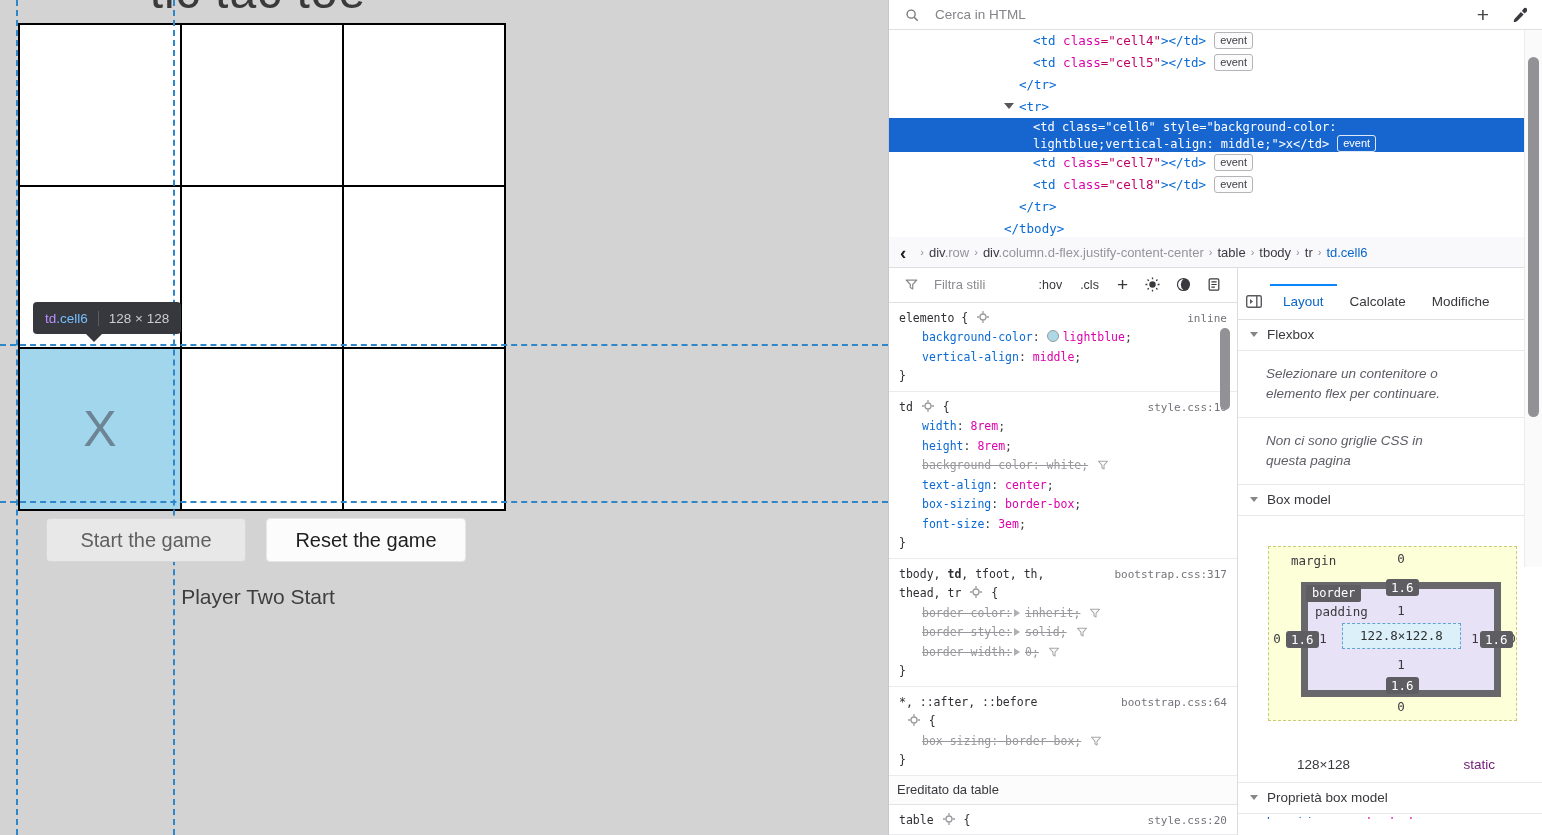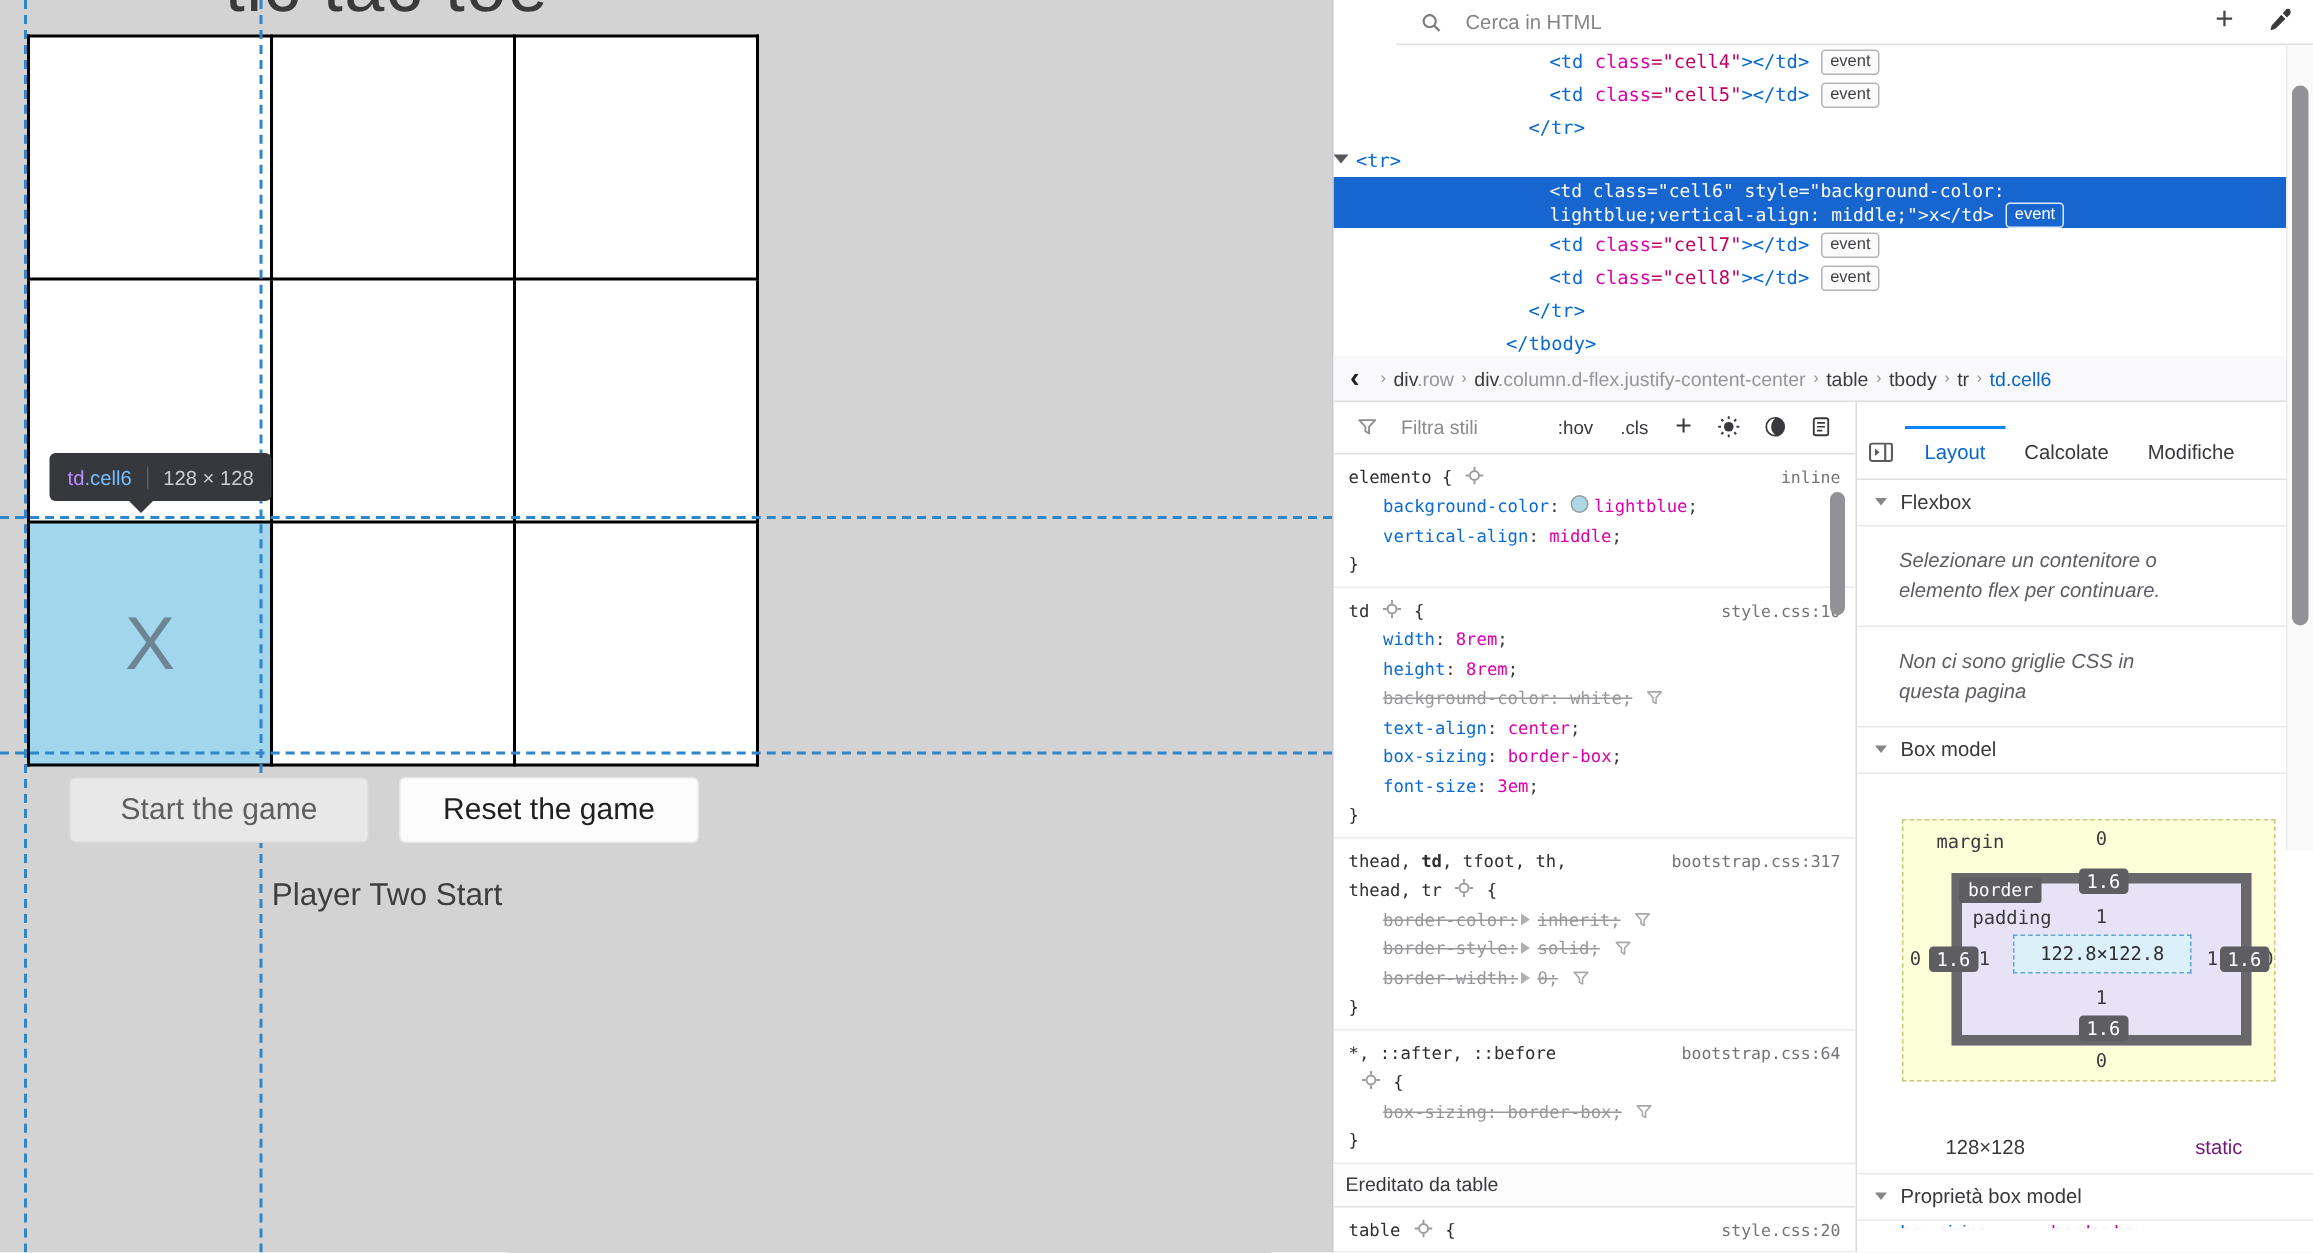--- a/index.html
+++ b/index.html
@@ -20,21 +20,21 @@
   .tt-arrow{position:absolute;left:86px;top:334px;width:0;height:0;border:8px solid transparent;border-top-color:#36383e;border-bottom:0;}
   .btn{position:absolute;top:518px;width:200px;height:44px;border-radius:4px;font-size:20px;display:flex;align-items:center;justify-content:center;box-sizing:border-box;}
   .btn-start{left:46px;background:#e8e8e8;color:#5f5f5f;border:1px solid #d7d7d7;}
   .btn-reset{left:266px;background:#fcfcfc;color:#1f1f1f;border:1px solid #e6e6e6;}
   .status{position:absolute;left:18px;top:585px;width:480px;text-align:center;font-size:21px;color:#3e3e3e;}
 
   
   .devtools{position:absolute;left:888px;top:0;width:654px;height:835px;background:#fff;border-left:1px solid #c8c8cc;box-sizing:border-box;color:#38383d;}
 
   
-  .searchbar{height:30px;border-bottom:1px solid #e0e0e4;display:flex;padding:0 8px;gap:6px;box-sizing:border-box;margin-left:42px;}
+  .searchbar{height:30px;border-bottom:1px solid #e0e0e4;display:flex;align-items:center;padding:0 8px;gap:6px;box-sizing:border-box;}
   .searchbar input{flex:1;border:none;outline:none;font-size:13.5px;color:#38383d;background:transparent;font-family:"Liberation Sans",sans-serif;}
   .searchbar input::placeholder{color:#84848a;}
   .icon-btn{width:30px;height:26px;display:flex;align-items:center;justify-content:center;color:#45454a;font-size:21px;font-weight:400;}
 
   
   .markup{position:relative;height:207px;overflow:hidden;font-family:"DejaVu Sans Mono","Liberation Mono",monospace;font-size:12.5px;}
   .mline{height:22px;line-height:22px;white-space:pre;}
   .c-tag{color:#0a6ad4;} .c-attr{color:#dd00a9;} .c-val{color:#c00061;}
   .twisty{display:inline-block;width:0;height:0;border-top:6px solid #57575b;border-left:5px solid transparent;border-right:5px solid transparent;margin-right:5px;vertical-align:2px;}
   .badge{display:inline-block;margin-left:8px;padding:0 5px;border:1px solid #b5b5b9;border-radius:3px;background:#fbfbfc;color:#3f3f45;font-family:"Liberation Sans",sans-serif;font-size:11px;line-height:15px;vertical-align:1px;}
@@ -168,21 +168,21 @@
         <svg width="16" height="16" viewBox="0 0 16 16">
             <path fill="#3a3a3e" d="M13.1 1.1a2.2 2.2 0 0 1 3 3L13.6 6.6 10.9 3.9zM9.9 4.9l2.7 2.7-6.3 6.3c-.5.5-2.5 1.3-3.5 1.1-.2-1 .6-3 1.1-3.5z"></path>
           </svg>
       </span>
     </div>
 
     <div class="markup">
         <div class="mline" style="padding-left: 144px;"><span class="c-tag">&lt;td </span><span class="c-attr">class</span><span class="c-val">="cell4"</span><span class="c-tag">&gt;&lt;/td&gt;</span><span class="badge">event</span></div>
         <div class="mline" style="padding-left: 144px;"><span class="c-tag">&lt;td </span><span class="c-attr">class</span><span class="c-val">="cell5"</span><span class="c-tag">&gt;&lt;/td&gt;</span><span class="badge">event</span></div>
         <div class="mline" style="padding-left: 130px;"><span class="c-tag">&lt;/tr&gt;</span></div>
-        <div class="mline" style=""><span class="twisty"></span><span class="c-tag">&lt;tr&gt;</span></div>
+        <div class="mline" style="padding-left: 115px;"><span class="twisty"></span><span class="c-tag">&lt;tr&gt;</span></div>
         <div class="msel">
           <div class="msel-line" style="padding-left: 144px;"><span>&lt;td class="cell6" style="background-color:</span></div>
           <div class="msel-line" style="padding-left: 144px;"><span>lightblue;vertical-align: middle;"&gt;x&lt;/td&gt;</span><span class="badge">event</span></div>
         </div>
         <div class="mline" style="padding-left: 144px;"><span class="c-tag">&lt;td </span><span class="c-attr">class</span><span class="c-val">="cell7"</span><span class="c-tag">&gt;&lt;/td&gt;</span><span class="badge">event</span></div>
         <div class="mline" style="padding-left: 144px;"><span class="c-tag">&lt;td </span><span class="c-attr">class</span><span class="c-val">="cell8"</span><span class="c-tag">&gt;&lt;/td&gt;</span><span class="badge">event</span></div>
         <div class="mline" style="padding-left: 130px;"><span class="c-tag">&lt;/tr&gt;</span></div>
         <div class="mline" style="padding-left: 115px;"><span class="c-tag">&lt;/tbody&gt;</span></div>
       </div>
     <div class="sb-track" style="top:30px;height:207px;">
@@ -268,21 +268,21 @@
               <div class="pline"><span class="c-strike">background-color: white;</span><span class="i i-funnel"><svg width="12" height="12" viewBox="0 0 16 16">
                     <path d="M2 3h12l-4.6 5.2v5.2l-2.8-1.7V8.2z" fill="none" stroke="#a7a7ac" stroke-width="1.4" stroke-linejoin="round"></path>
                   </svg></span></div>
               <div class="pline"><span class="c-prop">text-align</span><span class="c-plain">: </span><span class="c-v">center</span><span class="c-plain">;</span></div>
               <div class="pline"><span class="c-prop">box-sizing</span><span class="c-plain">: </span><span class="c-v">border-box</span><span class="c-plain">;</span></div>
               <div class="pline"><span class="c-prop">font-size</span><span class="c-plain">: </span><span class="c-v">3em</span><span class="c-plain">;</span></div>
               <div class="rclose">}</div>
             </div>
             <div class="rule">
               <div class="rline">
-                <span class="rl-left"><span class="c-sel">thead, </span><span class="c-sel c-bold">td</span><span class="c-sel">, tfoot, th,</span></span>
+                <span class="rl-left"><span class="c-sel">tbody, </span><span class="c-sel c-bold">td</span><span class="c-sel">, tfoot, th,</span></span>
                 <span class="src">bootstrap.css:317</span>
               </div>
               <div class="rline">
                 <span class="rl-left"><span class="c-sel">thead, tr </span><span class="i i-target"><svg width="12" height="12" viewBox="0 0 16 16">
                       <circle cx="8" cy="8" r="4" fill="none" stroke="#9a9a9e" stroke-width="1.7"></circle>
                       <path d="M8 0v3.2M8 12.8V16M0 8h3.2M12.8 8H16" stroke="#9a9a9e" stroke-width="1.7"></path>
                     </svg></span><span class="c-sel"> {</span></span>
               </div>
               <div class="pline"><span class="c-strike">border-color:</span><span class="i-expand"></span><span class="c-strike">inherit;</span><span class="i i-funnel"><svg width="12" height="12" viewBox="0 0 16 16">
                     <path d="M2 3h12l-4.6 5.2v5.2l-2.8-1.7V8.2z" fill="none" stroke="#a7a7ac" stroke-width="1.4" stroke-linejoin="round"></path>

